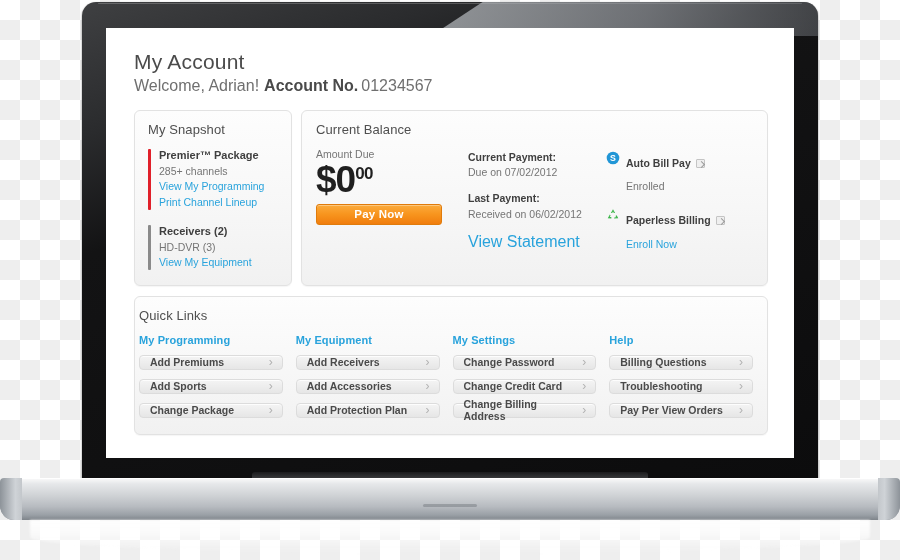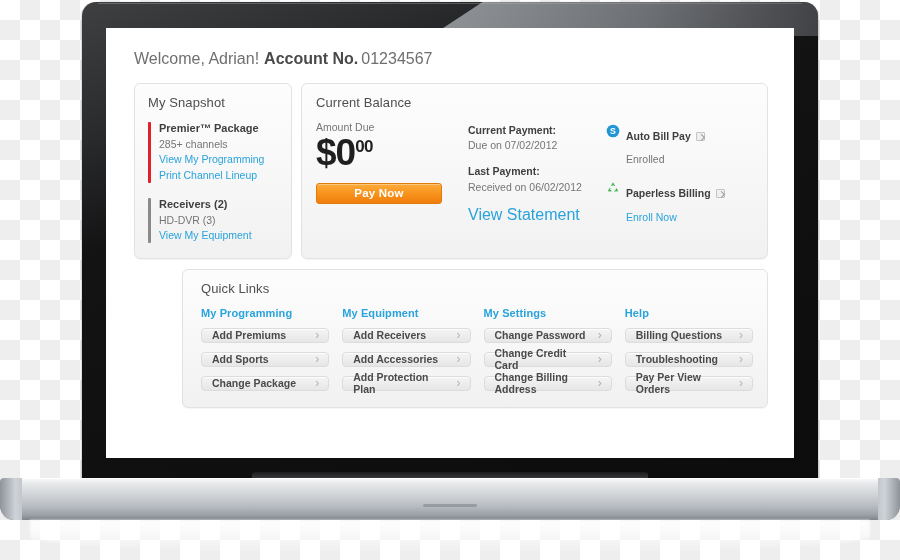--- a/index.html
+++ b/index.html
@@ -191,21 +191,21 @@
     align-items: flex-start;
   }
   .amount-value .cents {
     font-size: 17px;
     line-height: 1;
     margin-top: 4px;
     letter-spacing: -.5px;
   }
 
   .pay-btn {
-    margin-top: 10px;
+    margin-top: 4px;
     width: 126px;
     height: 21px;
     border: 1px solid #e07b0b;
     border-radius: 3px;
     background: linear-gradient(180deg, #fbab3c 0%, #f8951e 48%, #f07d0d 100%);
     color: #fff;
     font-size: 11.5px;
     font-weight: bold;
     letter-spacing: .2px;
     cursor: pointer;
@@ -244,22 +244,21 @@
     left: 2px; top: 2px;
     width: 4px; height: 4px;
     border-top: 1px solid #9a9a9a;
     border-right: 1px solid #9a9a9a;
     transform: rotate(45deg);
   }
 
   
   .panel-quick {
     margin-top: 10px;
-    padding: 11px 14px 16px 18px;
-    margin-left: 48px;
+    padding: 11px 14px 16px 4px;
   }
   .ql-grid {
     display: grid;
     grid-template-columns: repeat(4, 1fr);
     column-gap: 13px;
   }
   .ql-col-head {
     font-size: 11px;
     font-weight: bold;
     color: #29a3dc;
@@ -299,20 +298,21 @@
   <div id="laptop">
     <div class="bezel">
       <div class="bezel-topline"></div>
       <div class="bezel-sheen"></div>
       <div class="hinge"></div>
     </div>
 
     <div class="screen">
       <div class="page">
 
+        <h1 class="page-title">My Account</h1>
         <div class="welcome-row">
           <span>Welcome, Adrian!</span><span class="acct-label">Account No.</span><span class="acct-num">01234567</span>
         </div>
 
         <div class="panels-row">
 
           <div class="panel panel-snapshot">
             <div class="panel-head">My Snapshot</div>
 
             <div class="snap-block">

